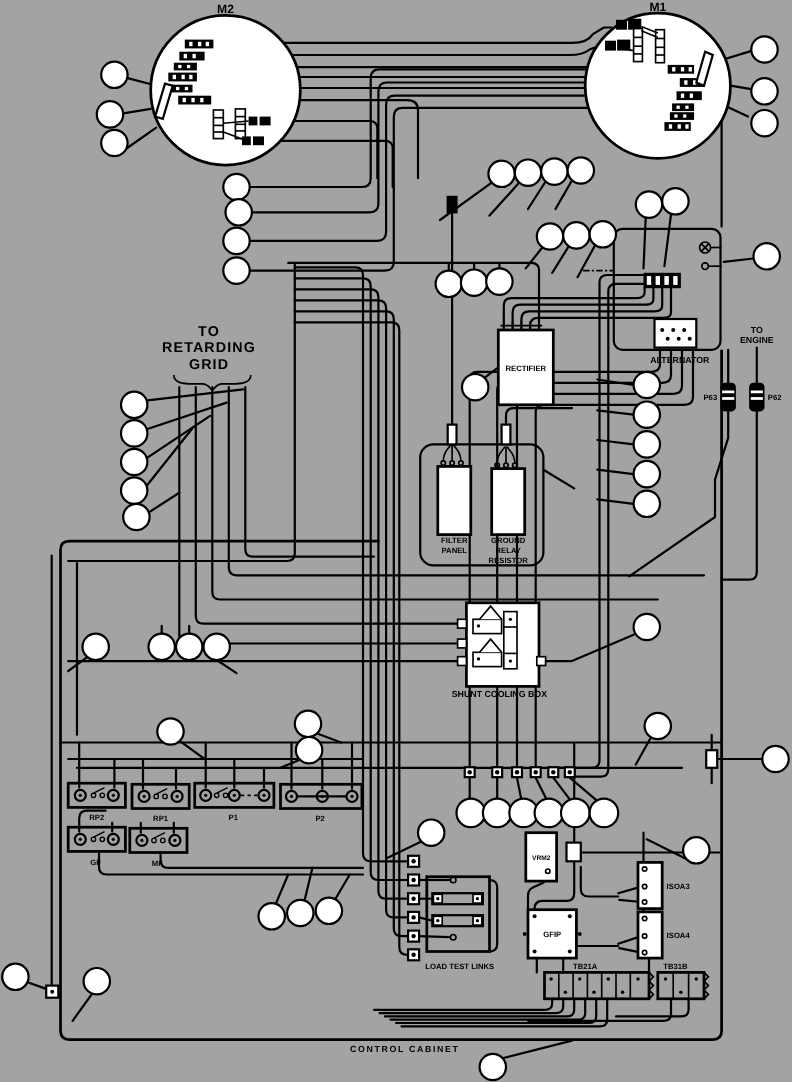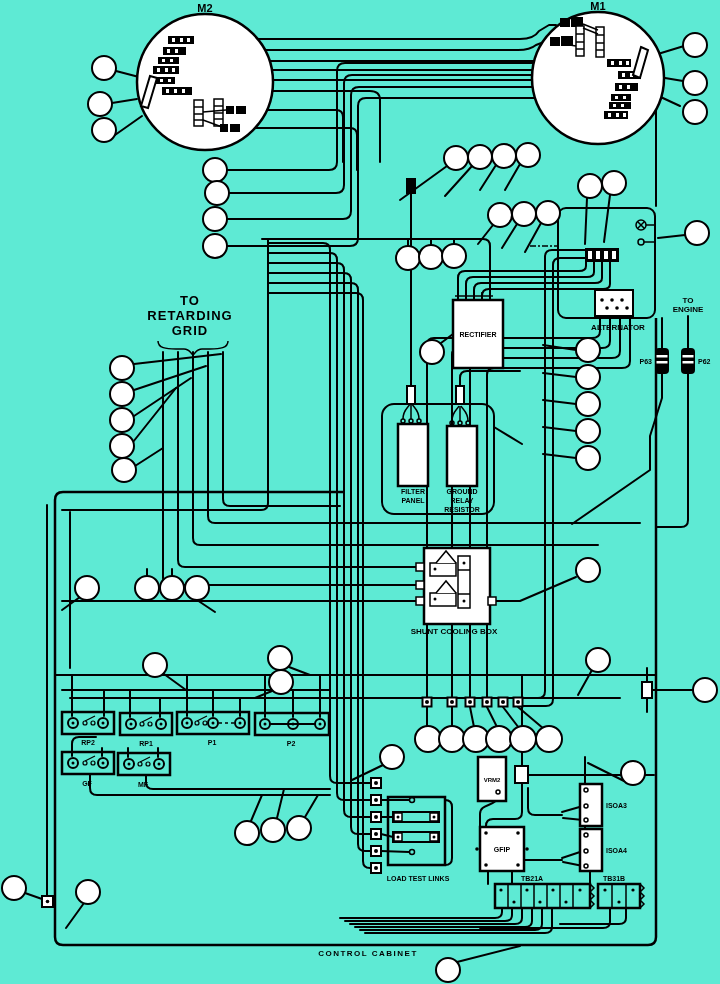--- a/index.html
+++ b/index.html
@@ -1,16 +1,16 @@
 <!DOCTYPE html>
 <html><head>
 <meta charset="utf-8">
 <style>
   html,body{margin:0;padding:0;background:#fff;}
-  .page{position:relative;width:720px;height:984px;background:#5eead4;overflow:hidden;}
+  .page{position:relative;width:720px;height:984px;background:#a3a3a3;overflow:hidden;}
   svg{display:block;}
   text{font-family:"Liberation Sans","DejaVu Sans",sans-serif;font-weight:bold;fill:#000;}
   .t13{font-size:13px;letter-spacing:1px;}
   .t11{font-size:11px;}
   .t8{font-size:8px;}
   .t7{font-size:7px;}
   .t6{font-size:6px;}
   .cab{font-size:8px;letter-spacing:1.5px;}
 </style>
 </head>

